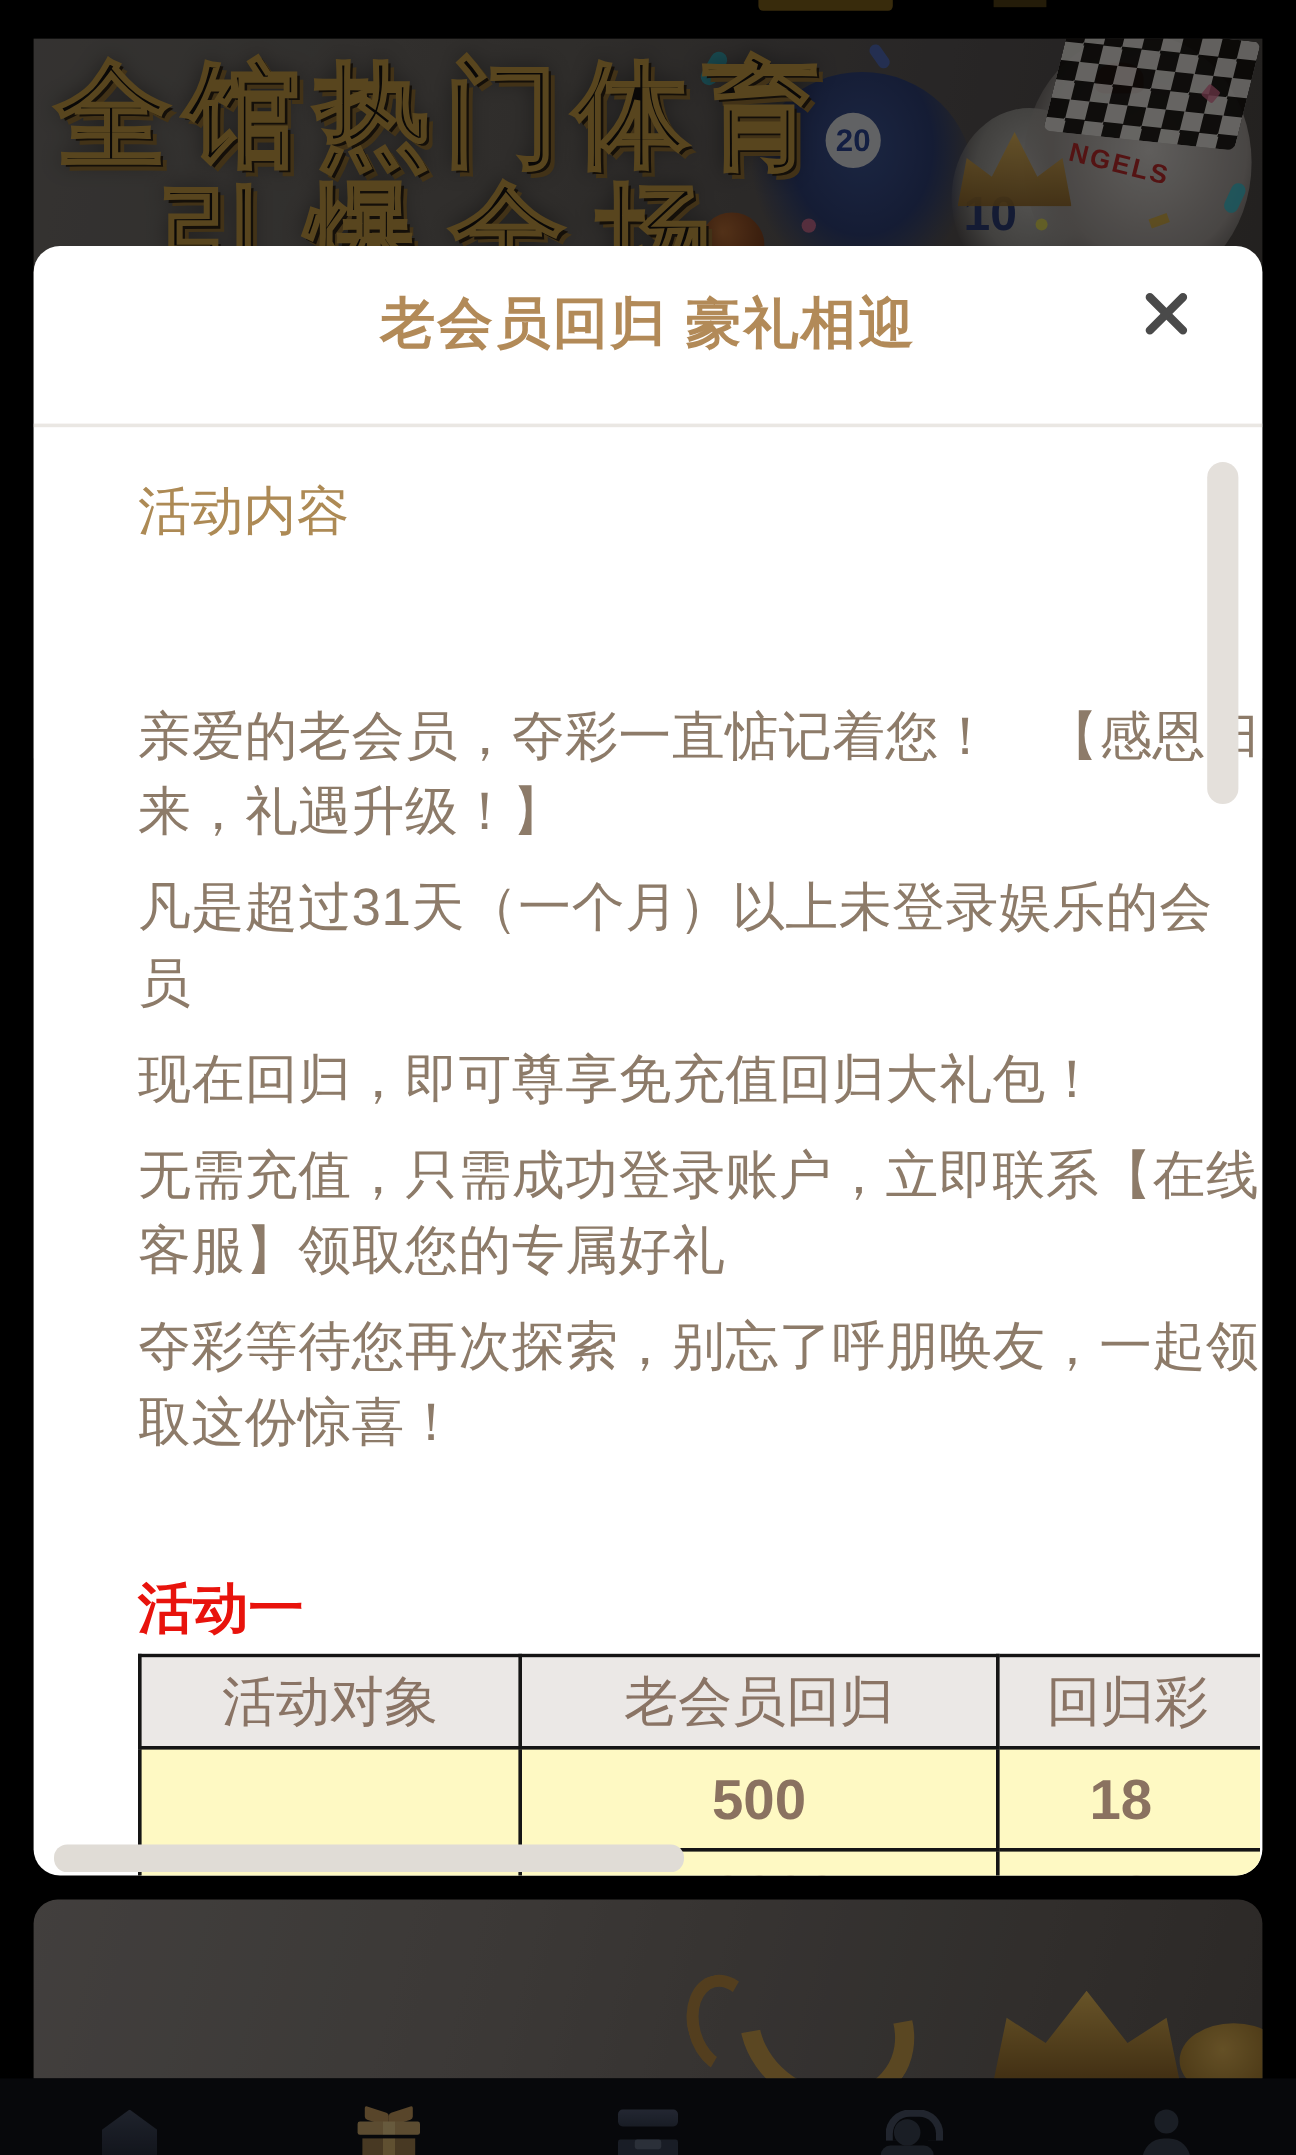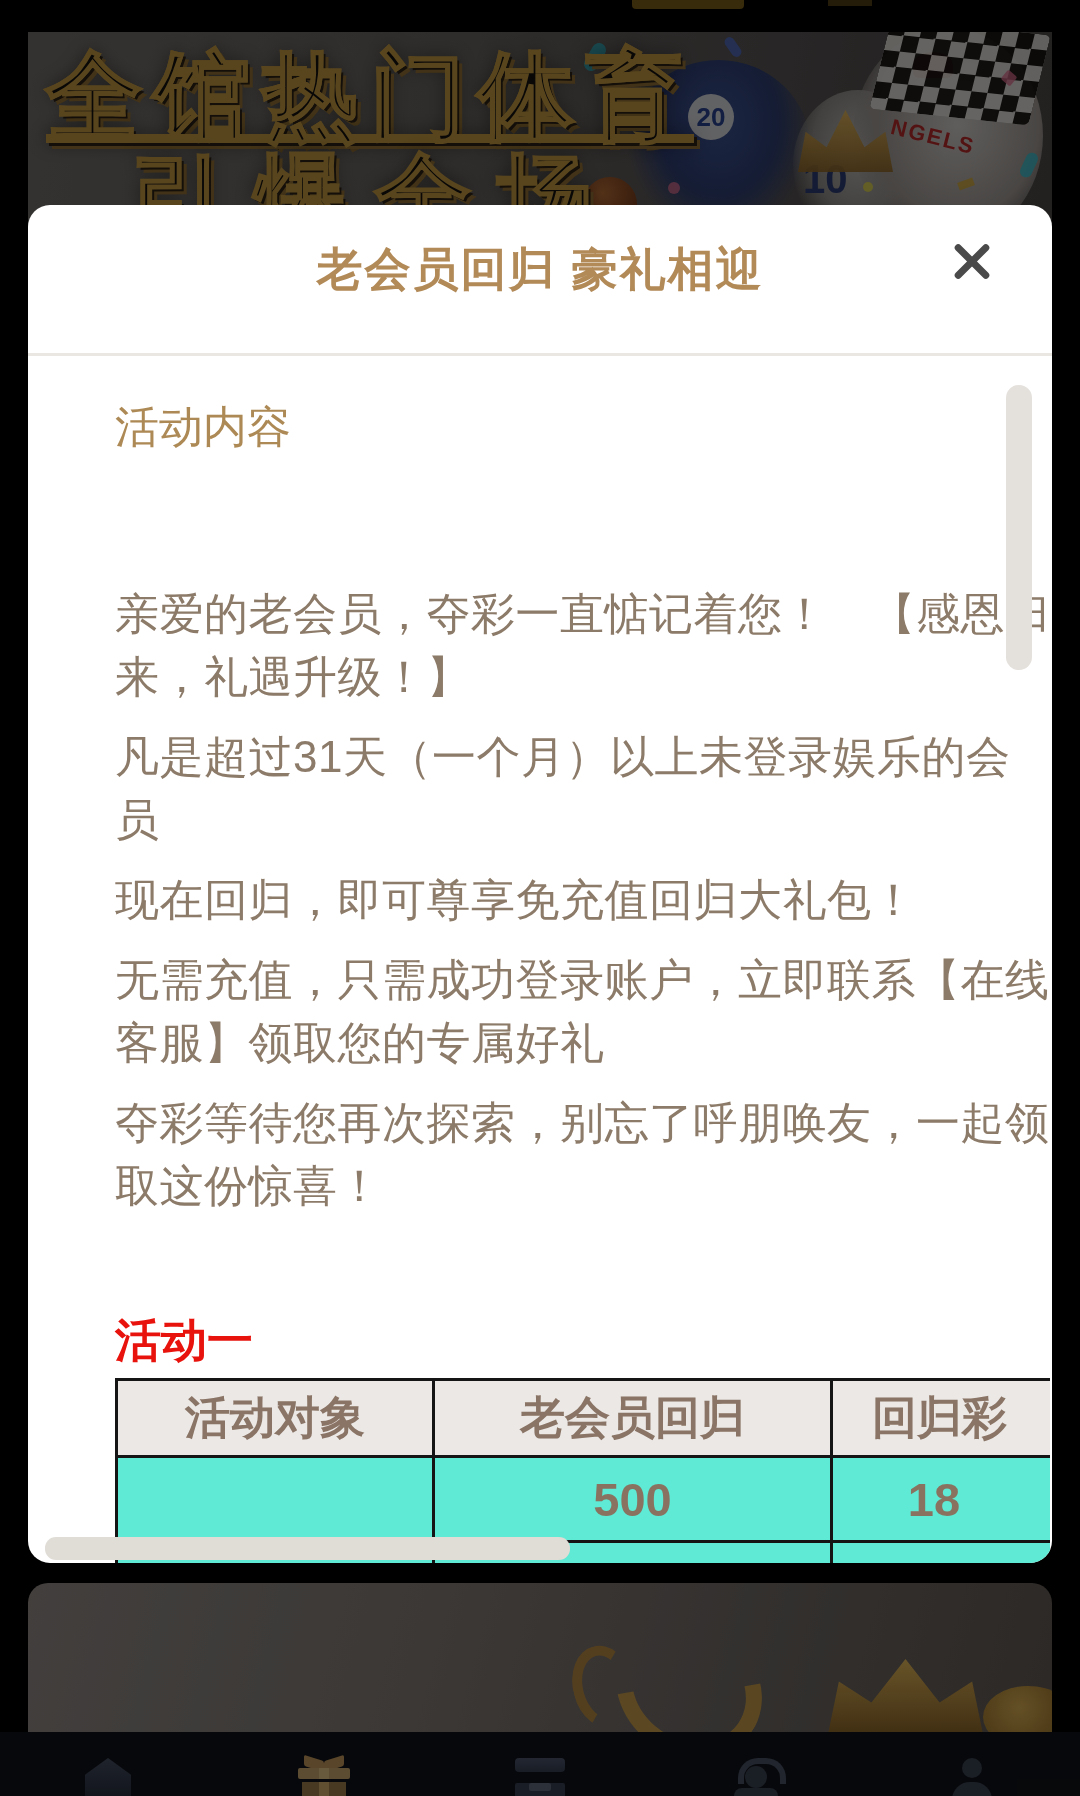--- a/index.html
+++ b/index.html
@@ -10,21 +10,21 @@
   .status-strip{position:absolute;left:0;top:0;width:1080px;height:32px;background:#000;z-index:3;}
   .glow-a{position:absolute;left:632px;top:0;width:112px;height:9px;background:#8a6a1f;border-radius:0 0 4px 4px;opacity:.85;}
   .glow-b{position:absolute;left:828px;top:0;width:44px;height:6px;background:#5f4a18;opacity:.8;}
 
   
   .sports-banner{position:absolute;left:28px;top:32px;width:1024px;height:600px;overflow:hidden;z-index:1;
       background:linear-gradient(100deg,#6e6a66 0%,#625e5a 40%,#545050 68%,#47433f 100%);}
   .banner-line{position:absolute;font-weight:900;font-size:96px;line-height:100px;letter-spacing:12px;
       color:#151210;-webkit-text-stroke:2px #b8913f;
       text-shadow:3px 3px 0 #2a2014,6px 6px 0 #8a6a30,0 0 18px rgba(0,0,0,.45);}
-  .banner-line1{left:18px;top:14px;text-decoration:underline;}
+  .banner-line1{left:18px;top:14px;}
   .banner-line2{left:92px;top:116px;letter-spacing:26px;margin-left:11px;}
   .crown{position:absolute;left:770px;top:78px;width:95px;height:62px;opacity:.9;
       background:linear-gradient(#d8ac50,#8a6326);
       clip-path:polygon(0% 100%,8% 35%,30% 60%,50% 0%,70% 60%,92% 35%,100% 100%);}
   .flag{position:absolute;left:852px;top:-6px;width:160px;height:92px;opacity:.92;border-radius:6px;
       background:repeating-conic-gradient(#d8d5d0 0% 25%,#15120f 25% 50%);background-size:32px 32px;
       transform:rotate(6deg) skewX(-8deg);}
   .blob{position:absolute;border-radius:50%;}
   .blob-basket{left:598px;top:28px;width:185px;height:178px;
       background:radial-gradient(ellipse at 50% 35%,#3a4f8a 0%,#2c3c6e 45%,rgba(0,0,0,0) 72%);}
@@ -109,22 +109,22 @@
   .modal-body{position:absolute;left:47px;top:151px;width:935px;margin-left:40px;}
   .section-label{margin-top:46px;font-size:44px;line-height:50px;color:#ad8a55;}
   .paras{margin-top:130px;}
   .para{margin:0 0 17px;font-size:44px;line-height:63px;color:#8d7b69;letter-spacing:.5px;word-break:break-all;}
   .activity-heading{margin-top:92px;font-size:46px;line-height:63px;font-weight:700;color:#e8130c;}
 
   .table-clip{margin-top:6px;width:935px;overflow:hidden;}
   table.promo{border-collapse:collapse;table-layout:fixed;width:1135px;}
   table.promo col.c-a{width:317px;} table.promo col.c-b{width:398px;} table.promo col.c-c{width:420px;}
   table.promo th,table.promo td{border:3px solid #151515;text-align:center;}
-  table.promo th{height:72px;background:#ebe8e6;color:#8a7465;font-size:45px;font-weight:700;}
-  table.promo td{color:#8a7260;font-size:47px;font-weight:700;background:#5eead4;}
+  table.promo th{height:72px;background:#ebe8e6;color:#8a7465;font-size:45px;font-weight:400;}
+  table.promo td{color:#8a7260;font-size:47px;font-weight:700;background:#fef9c3;}
   td.r1{height:80px;} td.r2{height:70px;}
   th.col-bonus{text-align:right;padding-right:205px;}
   td.col-bonus{text-align:right;padding-right:216px;}
 
   .v-scroll{position:absolute;left:978px;top:180px;width:26px;height:285px;border-radius:13px;background:#e4e0db;}
   .h-scroll{position:absolute;left:17px;top:1332px;width:525px;height:23px;border-radius:11px;background:#e0dcd6;}
 </style>
 </head>
 <body>
 

